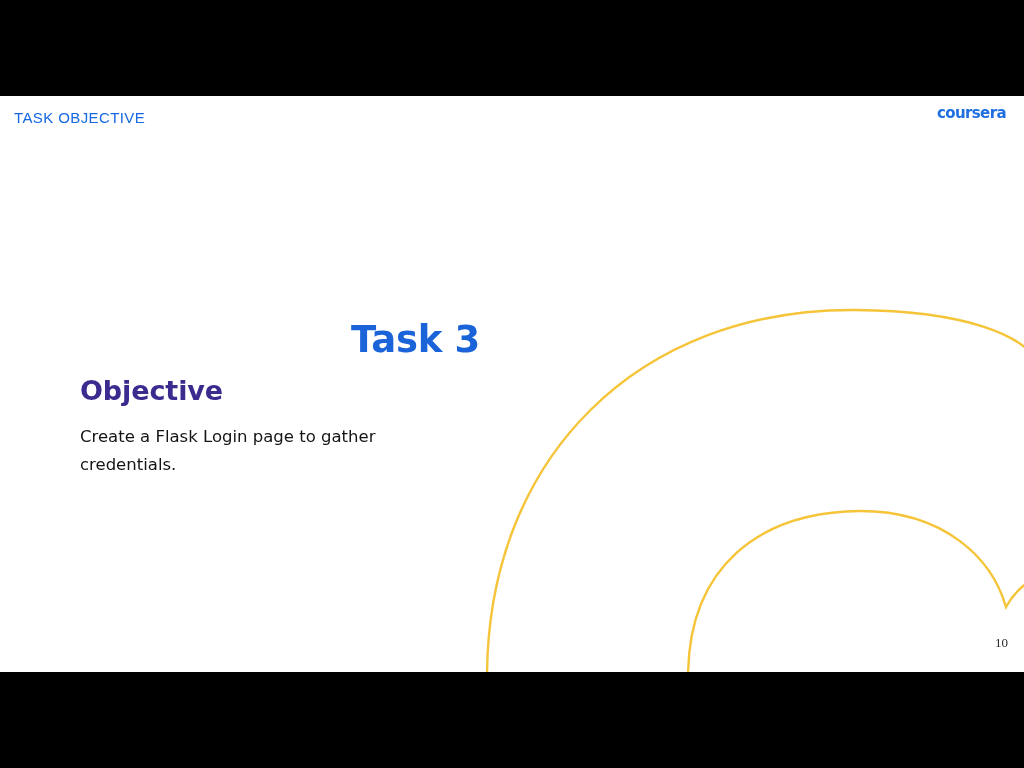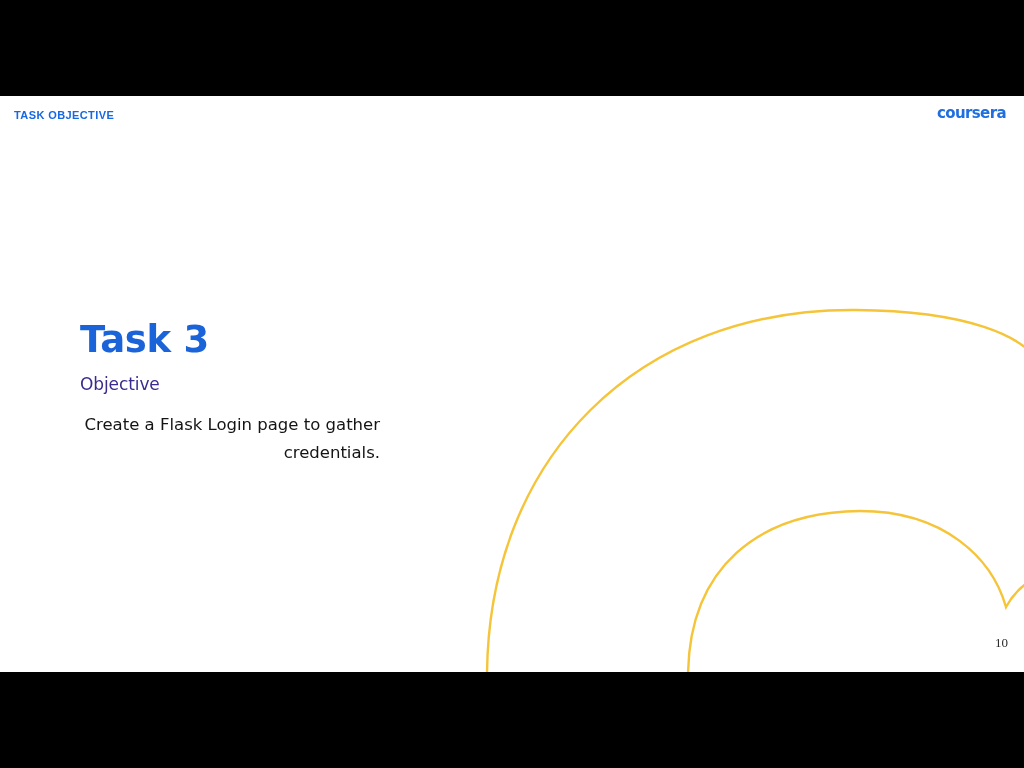--- a/index.html
+++ b/index.html
@@ -60,22 +60,22 @@
     left: 0;
     top: 0;
     width: 1024px;
     height: 46px;
     z-index: 3;
   }
   #eyebrow-label {
     position: absolute;
     left: 14px;
     top: 13px;
-    font-size: 11px;
-    font-weight: bold;
+    font-size: 15px;
+    font-weight: normal;
     letter-spacing: 0.4px;
     color: #1668e3;
     font-family: "Liberation Sans", sans-serif;
     white-space: nowrap;
   }
   #coursera-logo {
     position: absolute;
     right: 18px;
     top: 8px;
     font-size: 15px;
@@ -95,38 +95,38 @@
     z-index: 3;
   }
   #task-title {
     margin: 0;
     font-size: 37px;
     font-weight: bold;
     line-height: 1.1;
     color: #1a63d8;
     letter-spacing: -0.3px;
     font-family: "DejaVu Sans", sans-serif;
+    text-align: right;
   }
   #objective-heading {
     margin: 14px 0 0 0;
-    font-size: 17px;
-    font-weight: normal;
+    font-size: 27px;
+    font-weight: bold;
     line-height: 1.15;
     color: #3b2b8f;
     letter-spacing: -0.1px;
     font-family: "DejaVu Sans", sans-serif;
   }
   #objective-body {
     margin: 17px 0 0 0;
     font-size: 16.5px;
     line-height: 1.7;
     color: #141414;
     font-family: "DejaVu Sans", sans-serif;
     max-width: 300px;
-    text-align: right;
   }
 
   
   #page-number {
     position: absolute;
     right: 16px;
     top: 539px;
     font-size: 13px;
     color: #2b2b2b;
     font-family: "Liberation Serif", serif;

